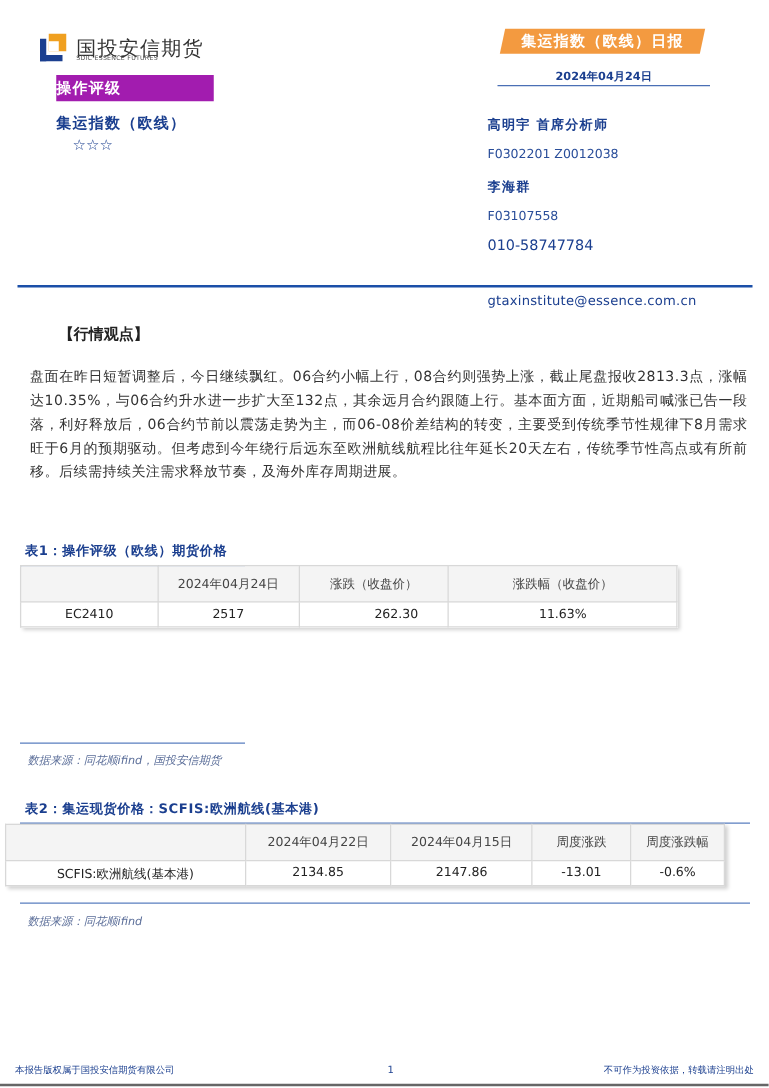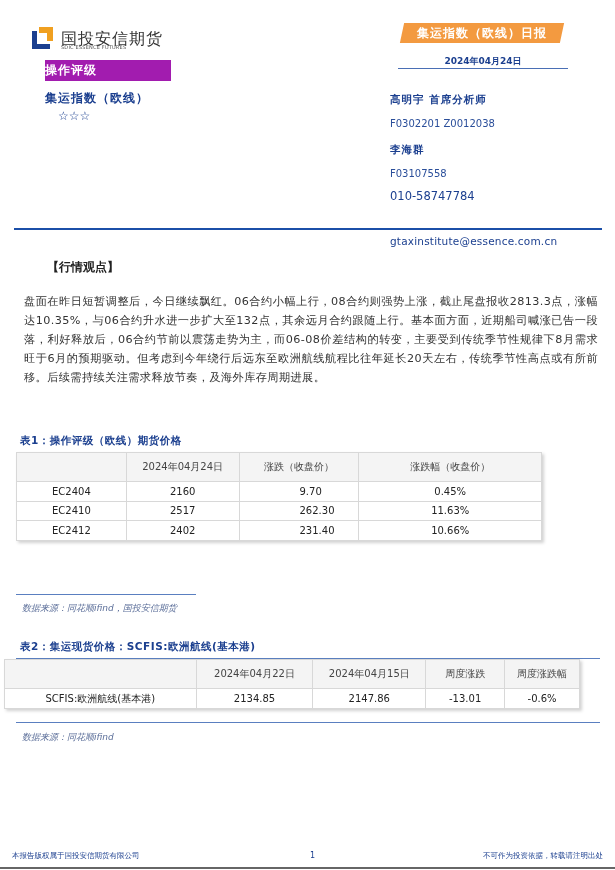--- a/index.html
+++ b/index.html
@@ -101,36 +101,24 @@
   <thead>
     <tr style="height:29px;">
       <th></th>
       <th>2024年04月24日</th>
       <th>涨跌（收盘价）</th>
       <th>涨跌幅（收盘价）</th>
     </tr>
   </thead>
   <tbody>
     <tr style="height:19.5px;">
-      <td>EC2404</td>
-      <td>2160</td>
-      <td style="text-align:left;padding-left:60px;">9.70</td>
-      <td>0.45%</td>
-    </tr>
-    <tr style="height:19.5px;">
       <td>EC2410</td>
       <td>2517</td>
       <td style="text-align:left;padding-left:60px;">262.30</td>
       <td>11.63%</td>
-    </tr>
-    <tr style="height:19.5px;">
-      <td>EC2412</td>
-      <td>2402</td>
-      <td style="text-align:left;padding-left:60px;">231.40</td>
-      <td>10.66%</td>
     </tr>
   </tbody>
 </table>
 <div class="caption-rule" style="left:16px; top:594px; width:180px;"></div>
 <div class="source" style="left:22px; top:602px;">数据来源：同花顺ifind，国投安信期货</div>
 
 <div class="table-caption" style="left:20px; top:640px;">表2：集运现货价格：SCFIS:欧洲航线(基本港)</div>
 <div class="caption-rule" style="left:16px; top:658px; width:584px;"></div>
 <table class="data" style="left:4px; top:659px; width:576px;">
   <colgroup>

